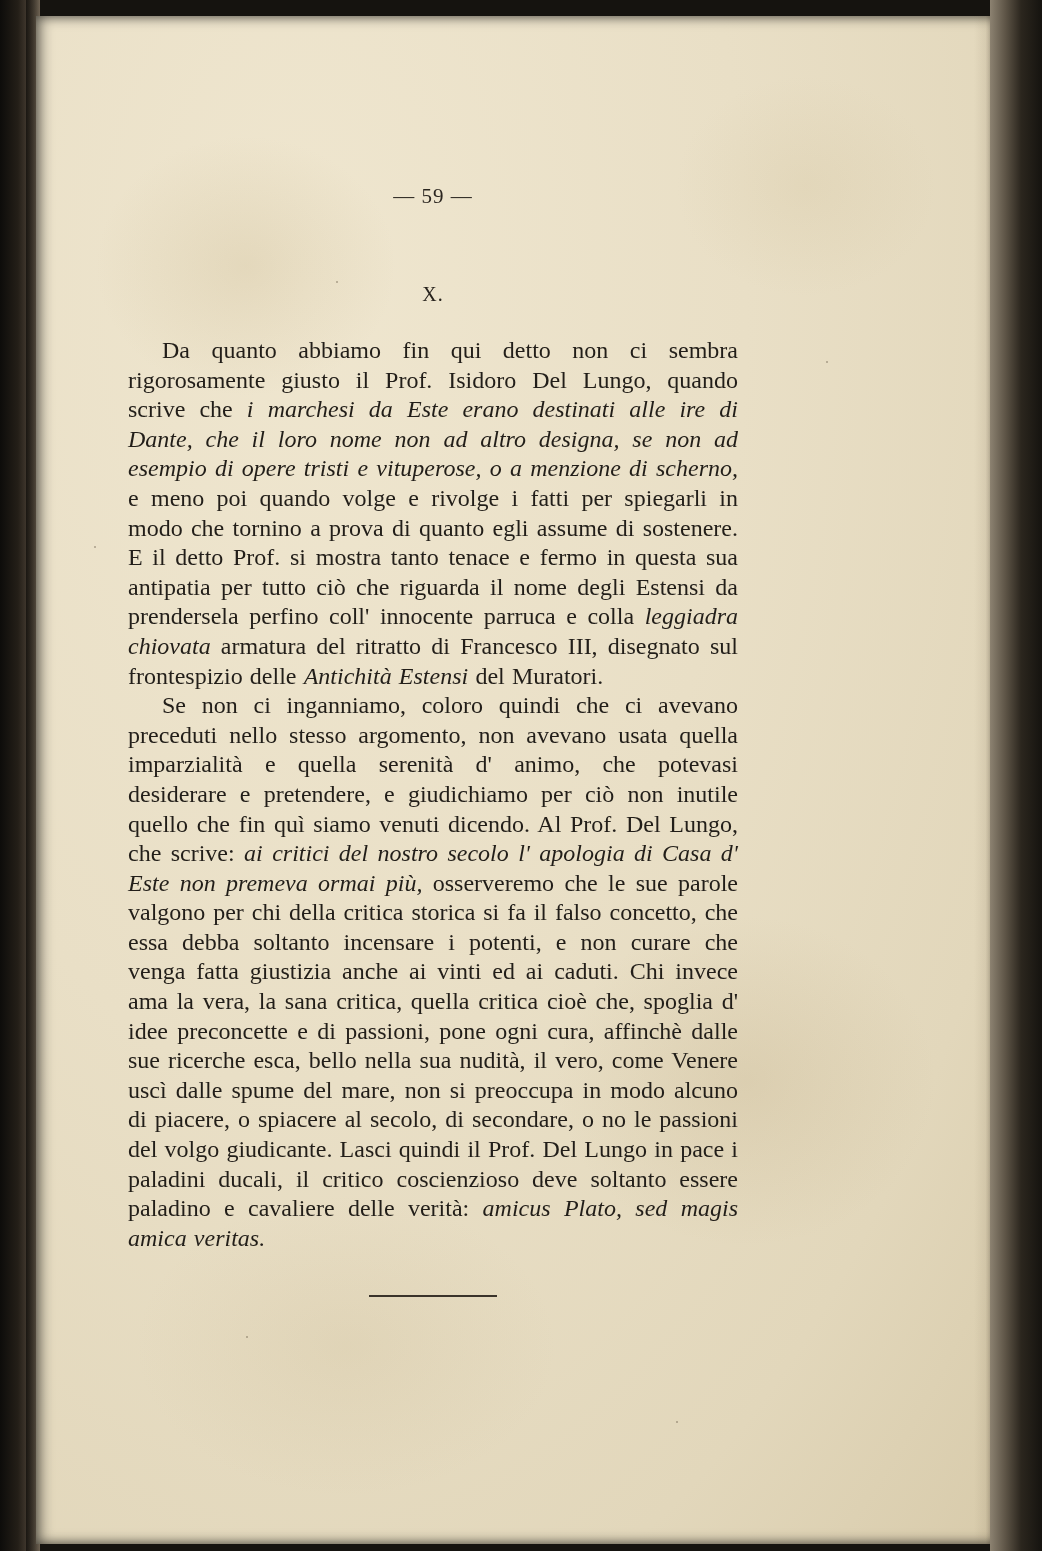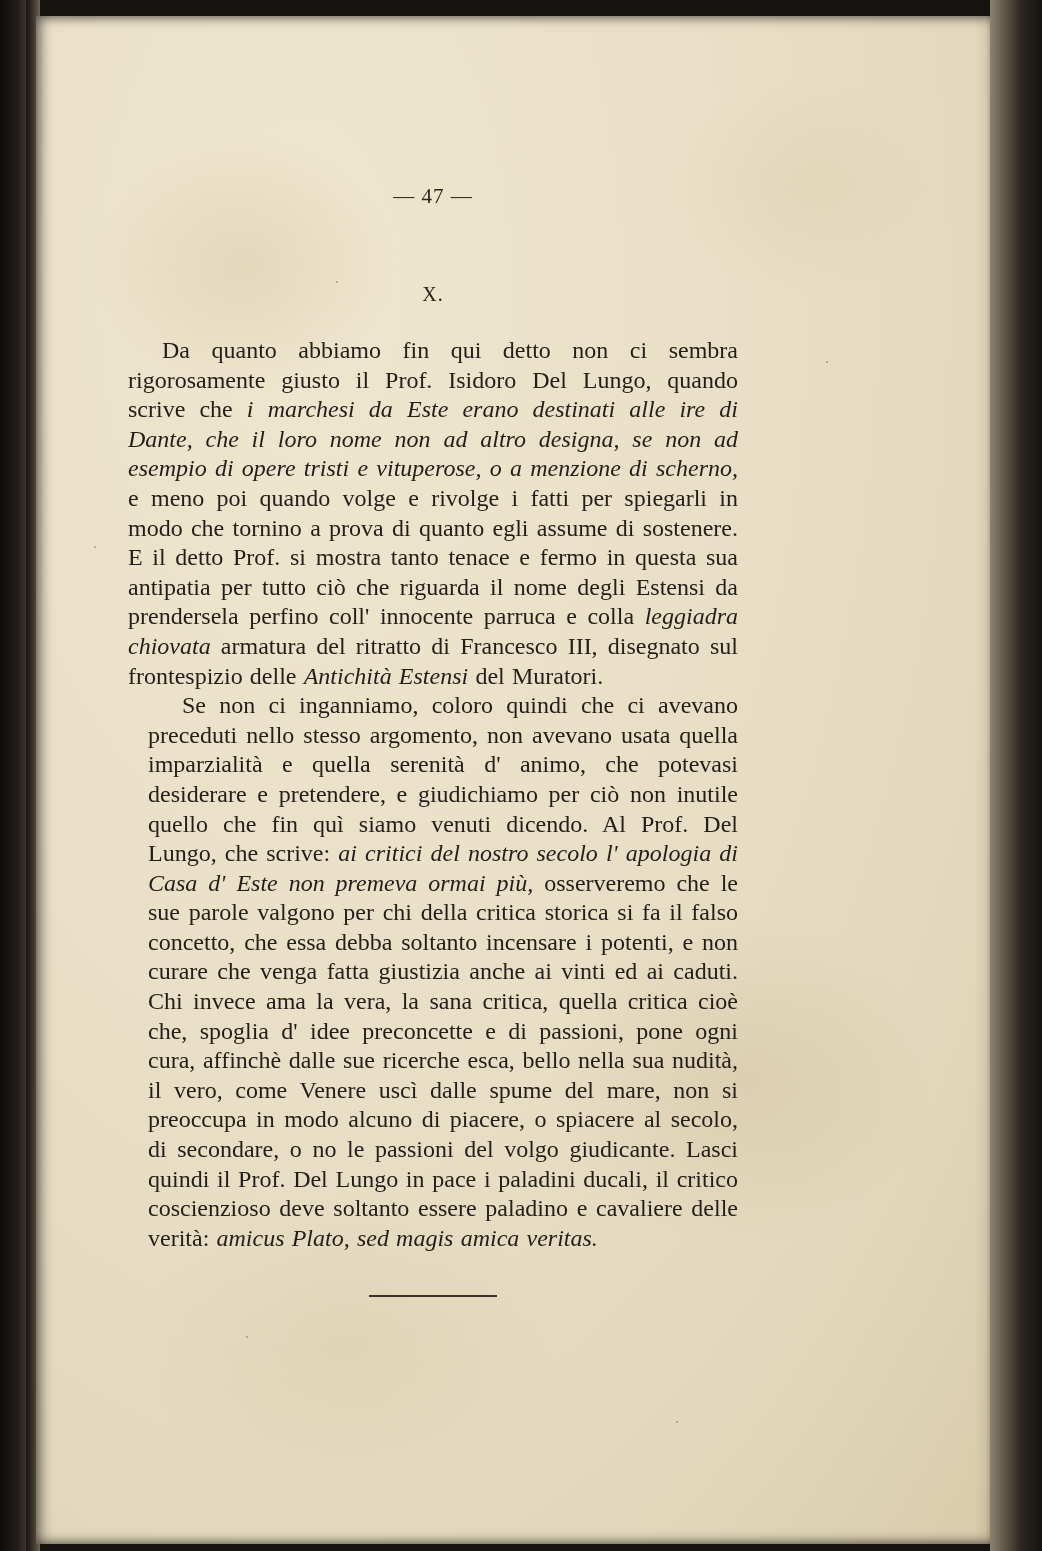--- a/index.html
+++ b/index.html
@@ -104,21 +104,21 @@
     line-height: 29.6px;
     color: #221e19;
     text-align: justify;
     text-justify: inter-word;
     margin: 0;
     text-indent: 34px;
     word-spacing: 1.2px;
     -webkit-font-smoothing: antialiased;
   }
   p.body.first { margin-top: 30px; }
-  p.body.second { margin-top: 0px; margin-left: 20px; }
+  p.body.second { margin-top: 0px; }
 
   .it { font-style: italic; }
 
   .rule {
     width: 128px;
     height: 2px;
     background: #3a332a;
     margin: 42px auto 0 auto;
   }
 
@@ -147,21 +147,21 @@
 
     <div class="speck" style="left:300px; top:265px;"></div>
     <div class="speck" style="left:505px; top:1165px;"></div>
     <div class="speck" style="left:210px; top:1320px;"></div>
     <div class="speck" style="left:790px; top:345px;"></div>
     <div class="speck" style="left:58px;  top:530px;"></div>
     <div class="speck" style="left:640px; top:1405px;"></div>
 
     <div id="text-col">
 
-      <div class="folio">— 47 —</div>
+      <div class="folio">— 59 —</div>
 
       <div class="section-num">X.</div>
 
       <p class="body first"><span>Da quanto abbiamo fin qui detto non ci sembra rigorosamente giusto il Prof. Isidoro Del Lungo, quando scrive che </span><span class="it">i marchesi da Este erano destinati alle ire di Dante, che il loro nome non ad altro designa, se non ad esempio di opere tristi e vituperose, o a menzione di scherno,</span><span> e meno poi quando volge e rivolge i fatti per spiegarli in modo che tornino a prova di quanto egli assume di sostenere. E il detto Prof. si mostra tanto tenace e fermo in questa sua antipatia per tutto ciò che riguarda il nome degli Estensi da prendersela perfino coll' innocente parruca e colla </span><span class="it">leggiadra chiovata</span><span> armatura del ritratto di Francesco III, disegnato sul frontespizio delle </span><span class="it">Antichità Estensi</span><span> del Muratori.</span></p>
       <p class="body second"><span>Se non ci inganniamo, coloro quindi che ci avevano preceduti nello stesso argomento, non avevano usata quella imparzialità e quella serenità d' animo, che potevasi desiderare e pretendere, e giudichiamo per ciò non inutile quello che fin quì siamo venuti dicendo. Al Prof. Del Lungo, che scrive: </span><span class="it">ai critici del nostro secolo l' apologia di Casa d' Este non premeva ormai più,</span><span> osserveremo che le sue parole valgono per chi della critica storica si fa il falso concetto, che essa debba soltanto incensare i potenti, e non curare che venga fatta giustizia anche ai vinti ed ai caduti. Chi invece ama la vera, la sana critica, quella critica cioè che, spoglia d' idee preconcette e di passioni, pone ogni cura, affinchè dalle sue ricerche esca, bello nella sua nudità, il vero, come Venere uscì dalle spume del mare, non si preoccupa in modo alcuno di piacere, o spiacere al secolo, di secondare, o no le passioni del volgo giudicante. Lasci quindi il Prof. Del Lungo in pace i paladini ducali, il critico coscienzioso deve soltanto essere paladino e cavaliere delle verità: </span><span class="it">amicus Plato, sed magis amica veritas.</span></p>
 
       <div class="rule"></div>
     </div>
   </div>
 

